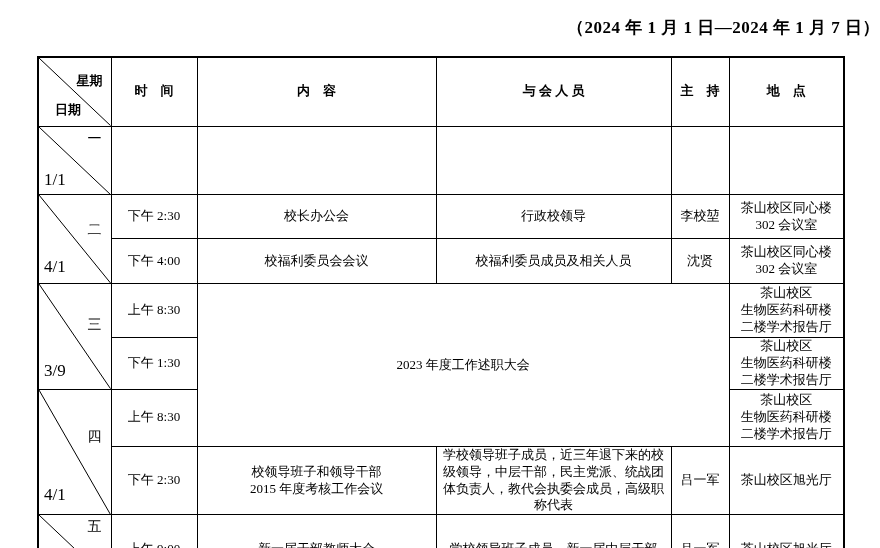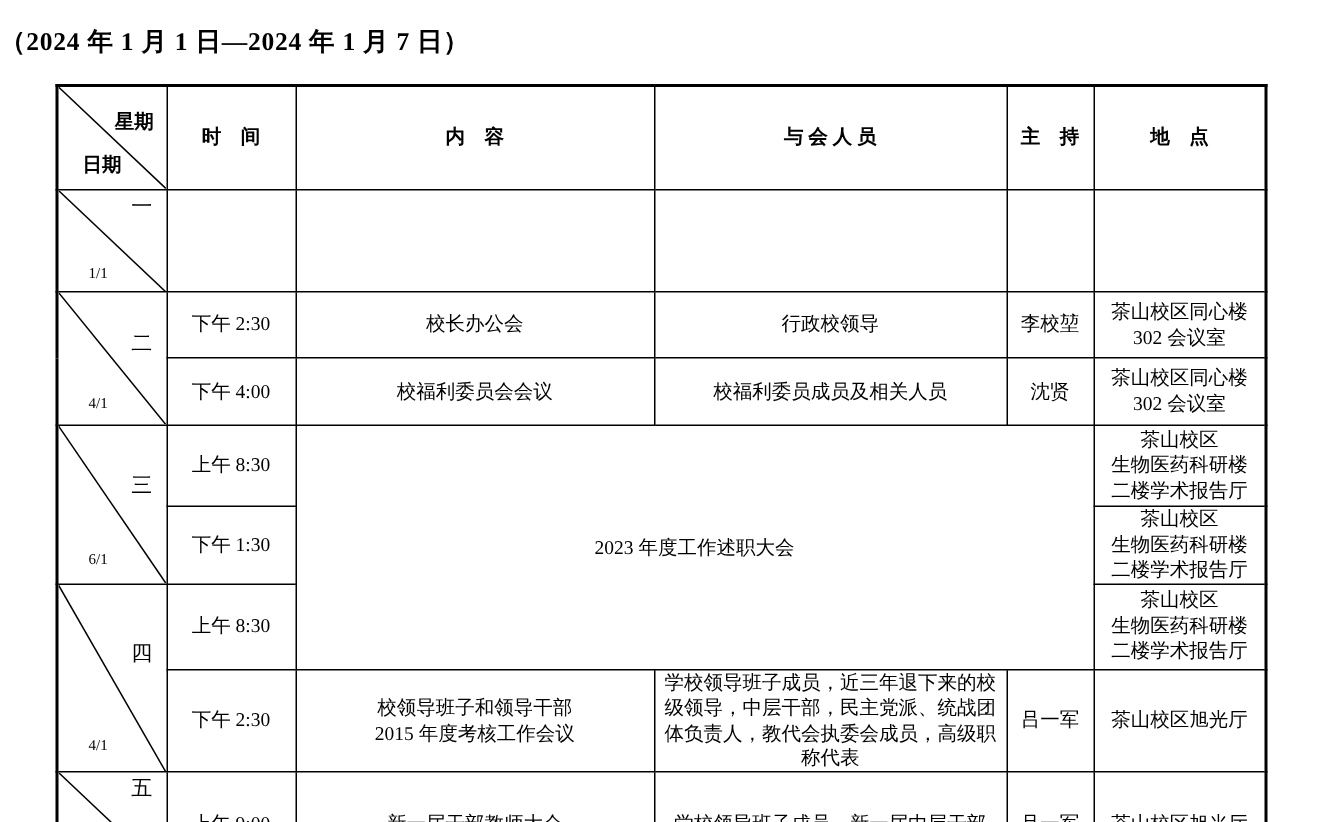--- a/index.html
+++ b/index.html
@@ -2,21 +2,21 @@
 <html><head>
 <meta charset="utf-8">
 <style>
   html,body{margin:0;padding:0;}
   body{
     width:880px;height:548px;position:relative;background:#ffffff;
     font-family:"Liberation Serif","DejaVu Serif",serif;color:#000;
     overflow:hidden;
   }
   .title{
-    position:absolute;top:16px;left:0;width:880px;text-align:left;
+    position:absolute;top:16px;left:0;width:880px;text-align:right;
     font-size:17px;font-weight:bold;letter-spacing:.5px;
   }
   table.sched{
     position:absolute;left:37px;top:56px;
     border-collapse:collapse;table-layout:fixed;
     border:2px solid #000;
   }
   table.sched td{
     border:1px solid #000;
     text-align:center;vertical-align:middle;
@@ -37,21 +37,21 @@
   tr.h-r3b{height:48px;}
   tr.h-r4a{height:57px;}
   tr.h-r4b{height:68px;}
   tr.h-r5{height:57px;}
 
   td.hcell{font-size:16px;font-weight:bold;}
 
   td.diag{position:relative;padding:0;}
   td.diag svg{position:absolute;left:0;top:0;width:100%;height:100%;display:block;}
   td.diag .day{position:absolute;right:9px;top:32%;font-size:14px;line-height:1;}
-  td.diag .date{position:absolute;left:20px;bottom:9%;font-size:10px;line-height:1;}
+  td.diag .date{position:absolute;left:5px;bottom:9%;font-size:17px;line-height:1;}
   td.diag.sm .day{top:5px;}
   td.diag.sm .date{bottom:6px;}
   td.diag.hd .day{top:16px;right:8px;font-size:13px;font-weight:bold;}
   td.diag.hd .date{bottom:10px;left:16px;font-size:13px;font-weight:bold;}
 
   td.loc{font-size:12.5px;line-height:1.32;padding:0 1px;}
   td.att{font-size:13px;line-height:1.35;padding:0 3px;}
   td.merged{font-size:13.5px;}
 </style>
 </head>
@@ -123,21 +123,21 @@
     <td class="loc">茶山校区同心楼
 302 会议室</td>
   </tr>
 
   <tr class="h-r3a">
     <td class="diag" rowspan="2">
       <svg viewBox="0 0 100 100" preserveAspectRatio="none">
             <line x1="0" y1="0" x2="100" y2="100" stroke="#000" stroke-width="1" vector-effect="non-scaling-stroke"></line>
           </svg>
       <span class="day">三</span>
-      <span class="date">6/1</span>
+      <span class="date">3/9</span>
     </td>
     <td>上午 8:30</td>
     <td class="merged" colspan="3" rowspan="3">2023 年度工作述职大会</td>
     <td class="loc">茶山校区
 生物医药科研楼
 二楼学术报告厅</td>
   </tr>
   <tr class="h-r3b">
     <td>下午 1:30</td>
     <td class="loc">茶山校区

